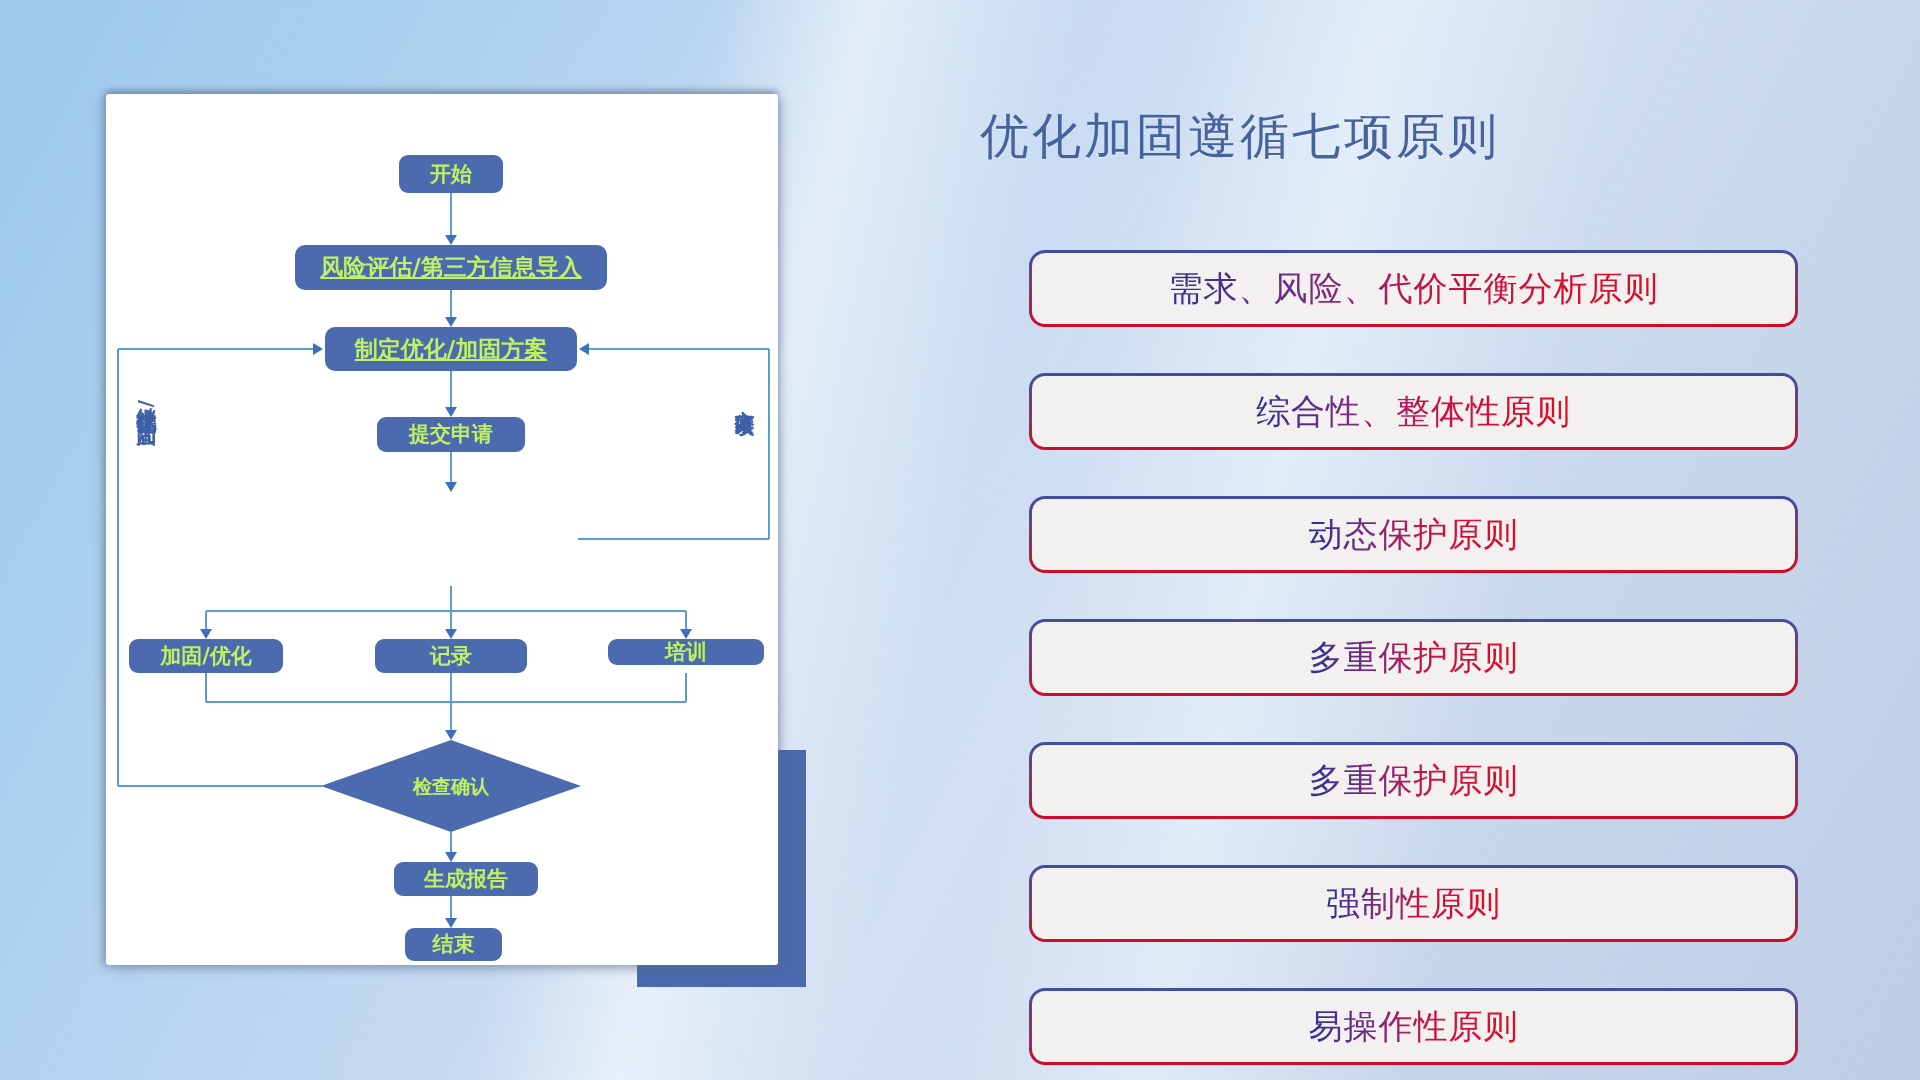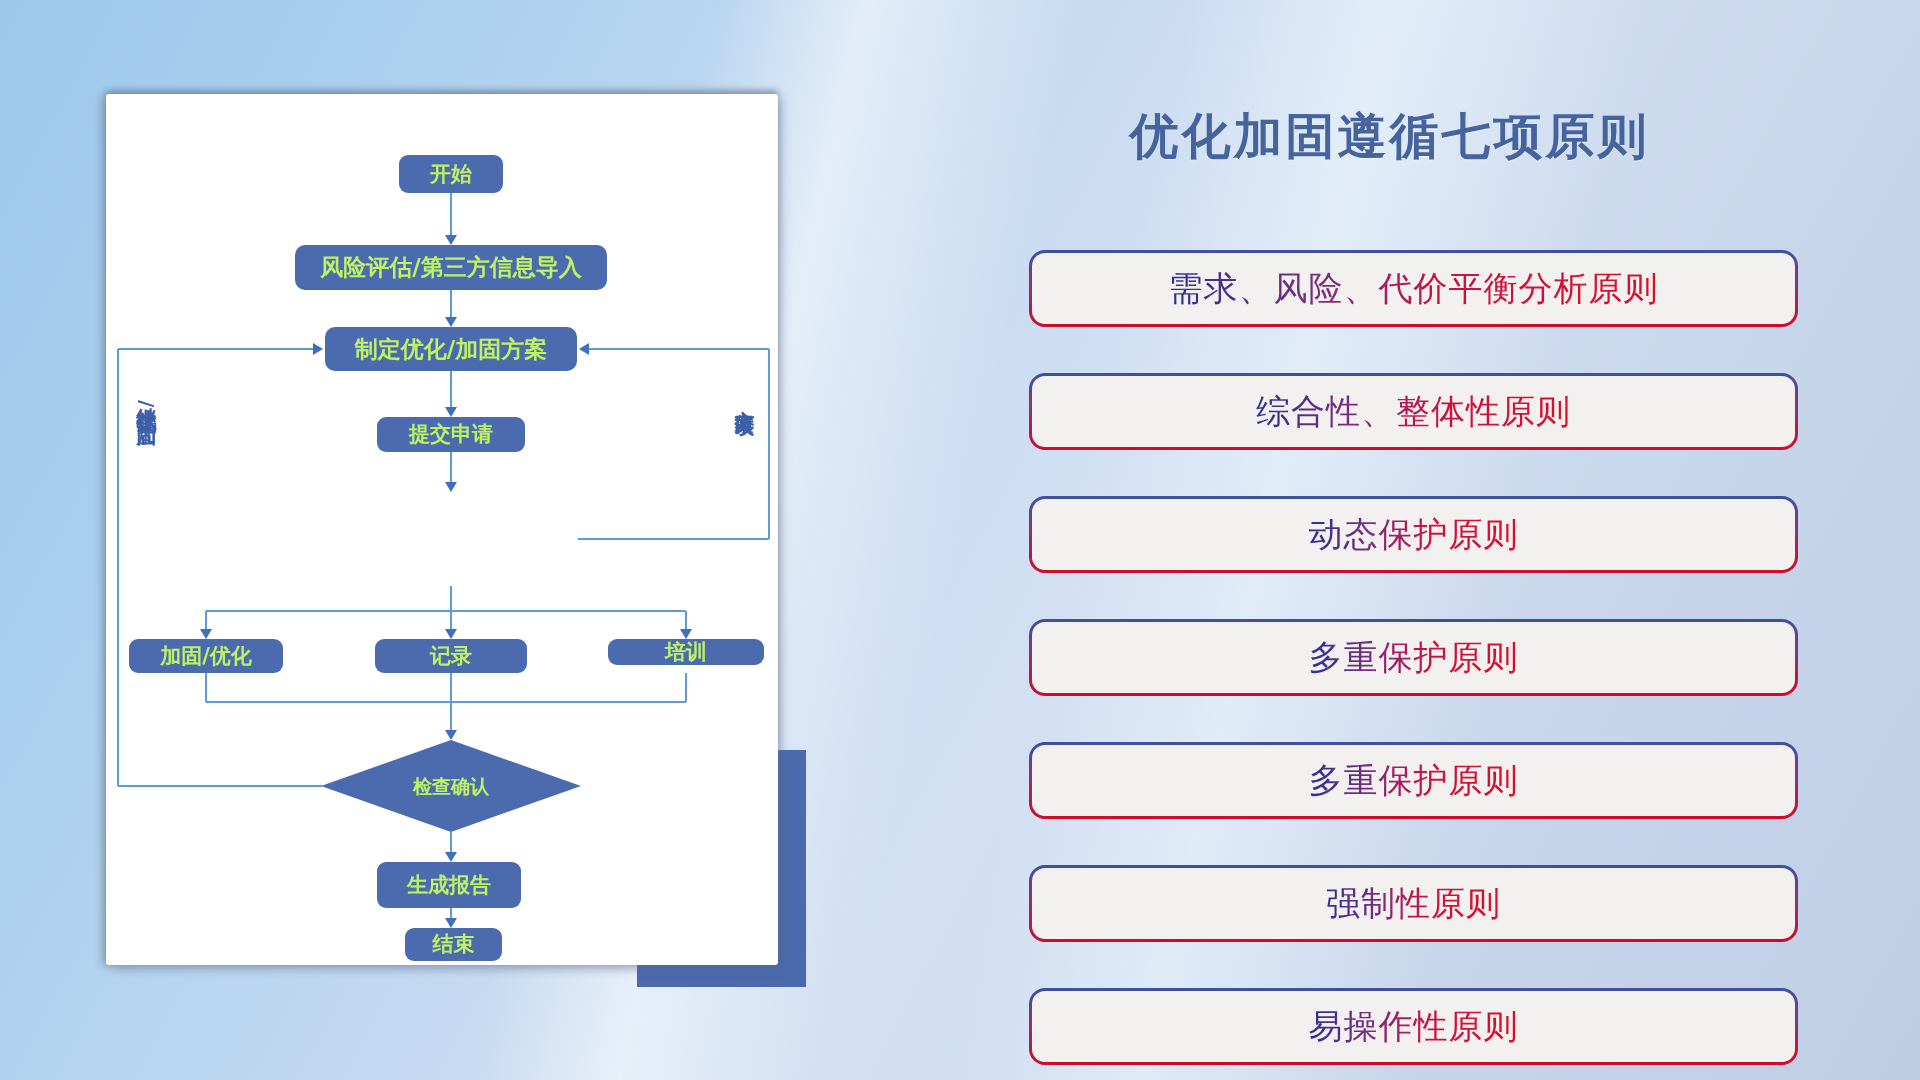--- a/index.html
+++ b/index.html
@@ -17,38 +17,38 @@
   
   .accent-rect { position:absolute; left:637px; top:750px; width:169px; height:237px;
     background:#4b69ad; z-index:1; }
   .card { position:absolute; left:106px; top:94px; width:672px; height:871px;
     background:#ffffff; border-radius:3px; z-index:2;
     box-shadow:0 -4px 6px rgba(92,108,140,.55), -5px 2px 9px rgba(92,108,140,.35), 5px 5px 10px rgba(92,108,140,.28); }
 
   .node, .diamond { position:absolute; display:flex; align-items:center; justify-content:center;
     background:#4c6aae; color:#bef264; font-weight:bold; font-size:21px; line-height:1; z-index:3; }
   .node { border-radius:9px; }
-  .node.big { font-size:23px; border-radius:10px; }
+  .node.big { font-size:23px; border-radius:10px;text-decoration:underline; }
   .diamond { clip-path:polygon(50% 0, 100% 50%, 50% 100%, 0 50%); font-size:19px; border-radius:0; }
 
   .vl { position:absolute; width:2px; background:#5d9bd3; z-index:2; }
   .hl { position:absolute; height:2px; background:#5d9bd3; z-index:2; }
   .ahd { position:absolute; width:0; height:0; z-index:2;
     border-left:6px solid transparent; border-right:6px solid transparent; border-top:10px solid #4070bd; }
   .ahr { position:absolute; width:0; height:0; z-index:2;
     border-top:6px solid transparent; border-bottom:6px solid transparent; border-left:10px solid #4070bd; }
   .ahl { position:absolute; width:0; height:0; z-index:2;
     border-top:6px solid transparent; border-bottom:6px solid transparent; border-right:10px solid #4070bd; }
 
   .vlabel { position:absolute; writing-mode:vertical-rl; text-orientation:mixed;
     color:#3d5fa8; font-weight:bold; font-size:20px; letter-spacing:2px; z-index:3; line-height:1.05; }
 
   
-  .title { position:absolute; left:1005px; top:104px; width:769px; text-align:center;
-    font-size:49px; font-weight:bold; color:#45639c; letter-spacing:3px;
+  .title { position:absolute; left:980px; top:104px; width:769px; text-align:left;
+    font-size:49px; font-weight:normal; color:#45639c; letter-spacing:3px;
     text-shadow:0 1px 1px rgba(255,255,255,.55); }
 
   .principles { position:absolute; left:1029px; top:238px; width:769px;
     display:flex; flex-direction:column; gap:34px; }
   .principle { height:77px; border-radius:16px; padding:3px;
     background:linear-gradient(180deg, #3e509e 0%, #8a3470 48%, #cf0b28 100%);margin-top:12px; }
   .principle-inner { width:100%; height:100%; border-radius:13px; background:#f2f1ef;
     display:flex; align-items:center; justify-content:center; }
   .grad-text { font-size:34px; font-weight:500; letter-spacing:1px; color:#a0215f; }
   @supports ((-webkit-background-clip:text) or (background-clip:text)) {
@@ -103,21 +103,21 @@
     <div class="ahl" style="left:473px;top:249px"></div>
 
     <div class="node" style="left:293px;top:61px;width:104px;height:38px">开始</div>
     <div class="node big" style="left:189px;top:151px;width:312px;height:45px">风险评估/第三方信息导入</div>
     <div class="node big" style="left:219px;top:233px;width:252px;height:44px">制定优化/加固方案</div>
     <div class="node" style="left:271px;top:323px;width:148px;height:35px">提交申请</div>
     <div class="node" style="left:23px;top:545px;width:154px;height:34px">加固/优化</div>
     <div class="node" style="left:269px;top:545px;width:152px;height:34px">记录</div>
     <div class="node" style="left:502px;top:545px;width:156px;height:26px">培训</div>
     <div class="diamond" style="left:215px;top:646px;width:260px;height:92px">检查确认</div>
-    <div class="node" style="left:271px;top:768px;width:144px;height:46px">生成报告</div>
+    <div class="node" style="left:288px;top:768px;width:144px;height:34px">生成报告</div>
     <div class="node" style="left:299px;top:834px;width:97px;height:33px">结束</div>
 
     <div class="vlabel" style="left:30px;top:298px;height:156px">继续优化/加固</div>
     <div class="vlabel" style="left:628px;top:300px;height:96px">方案修改</div>
   </div>
 
   <div class="title">优化加固遵循七项原则</div>
 
   <div class="principles">
     <div class="principle">

